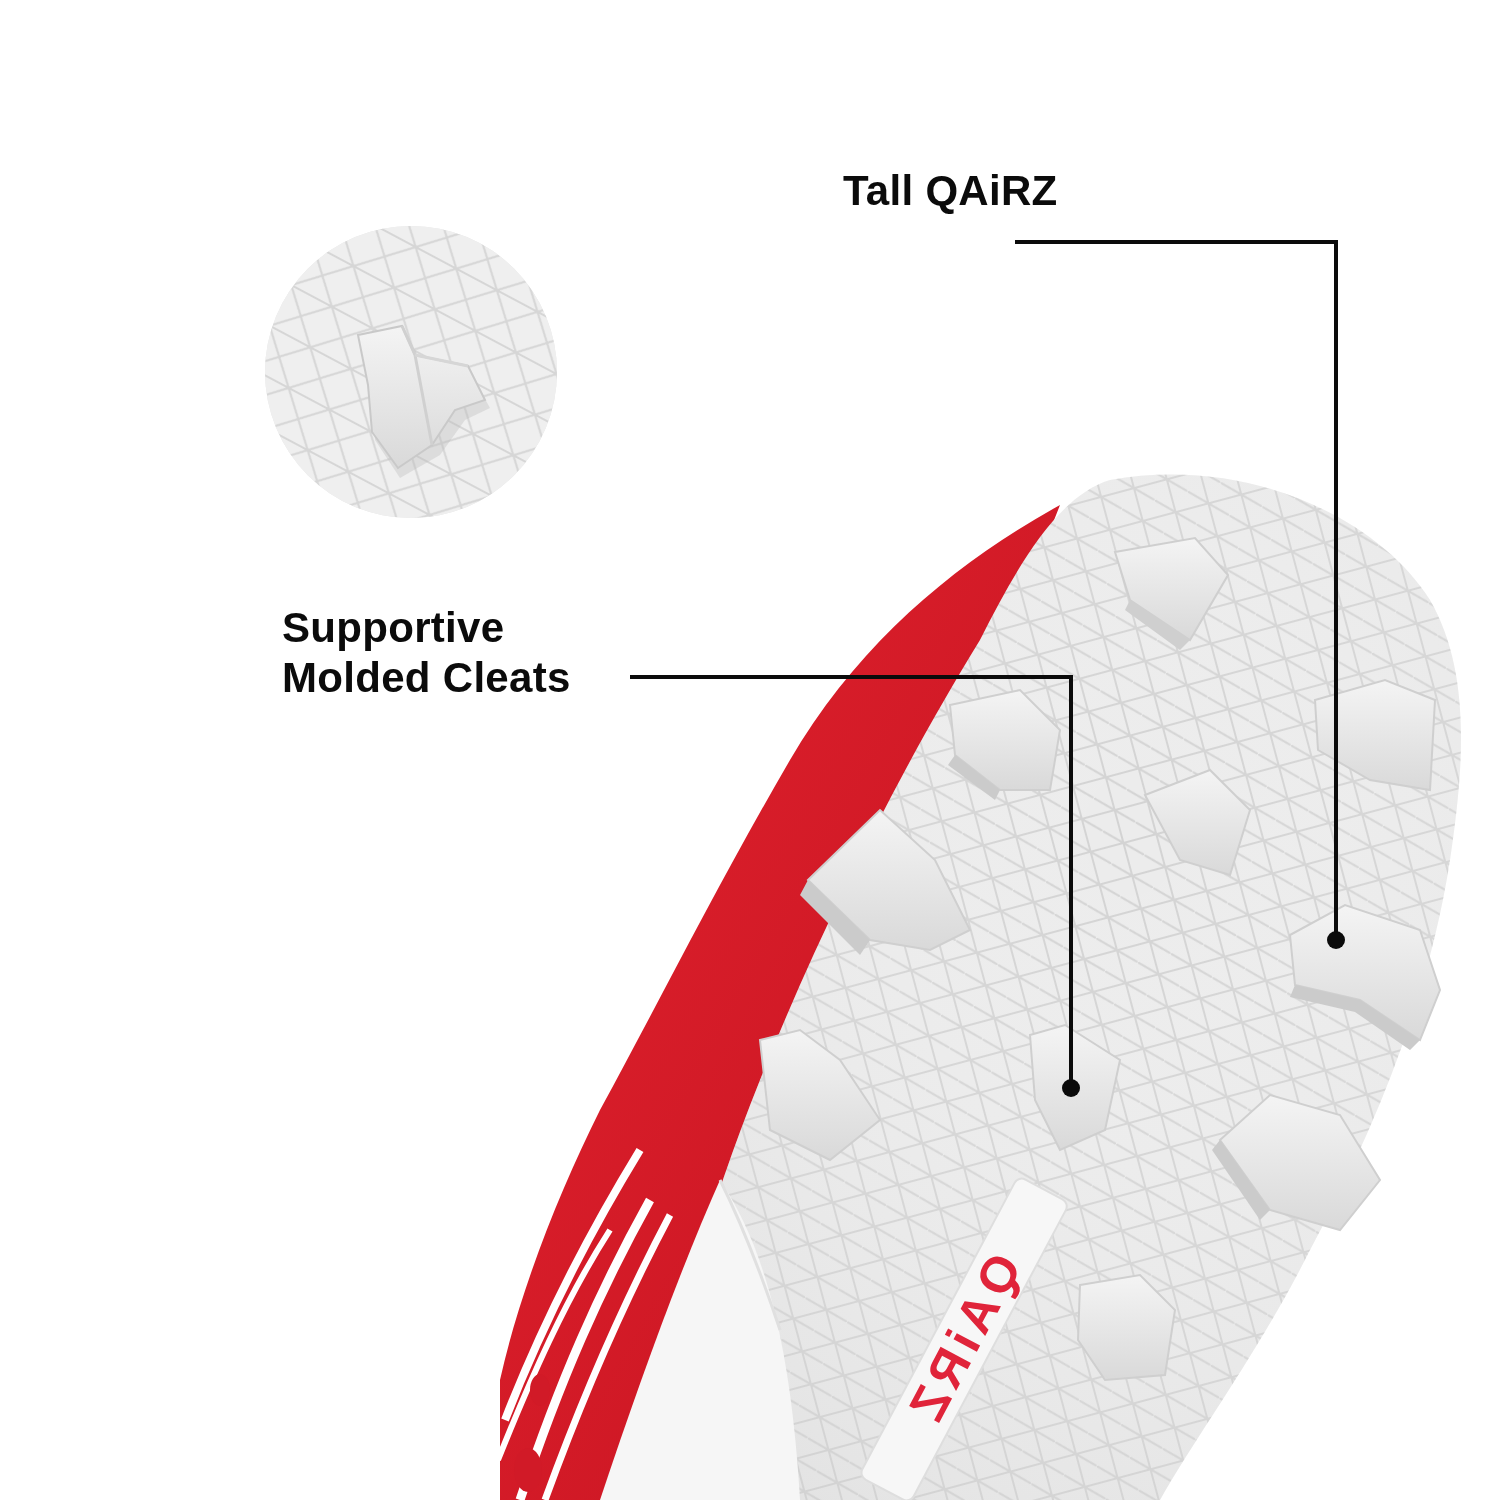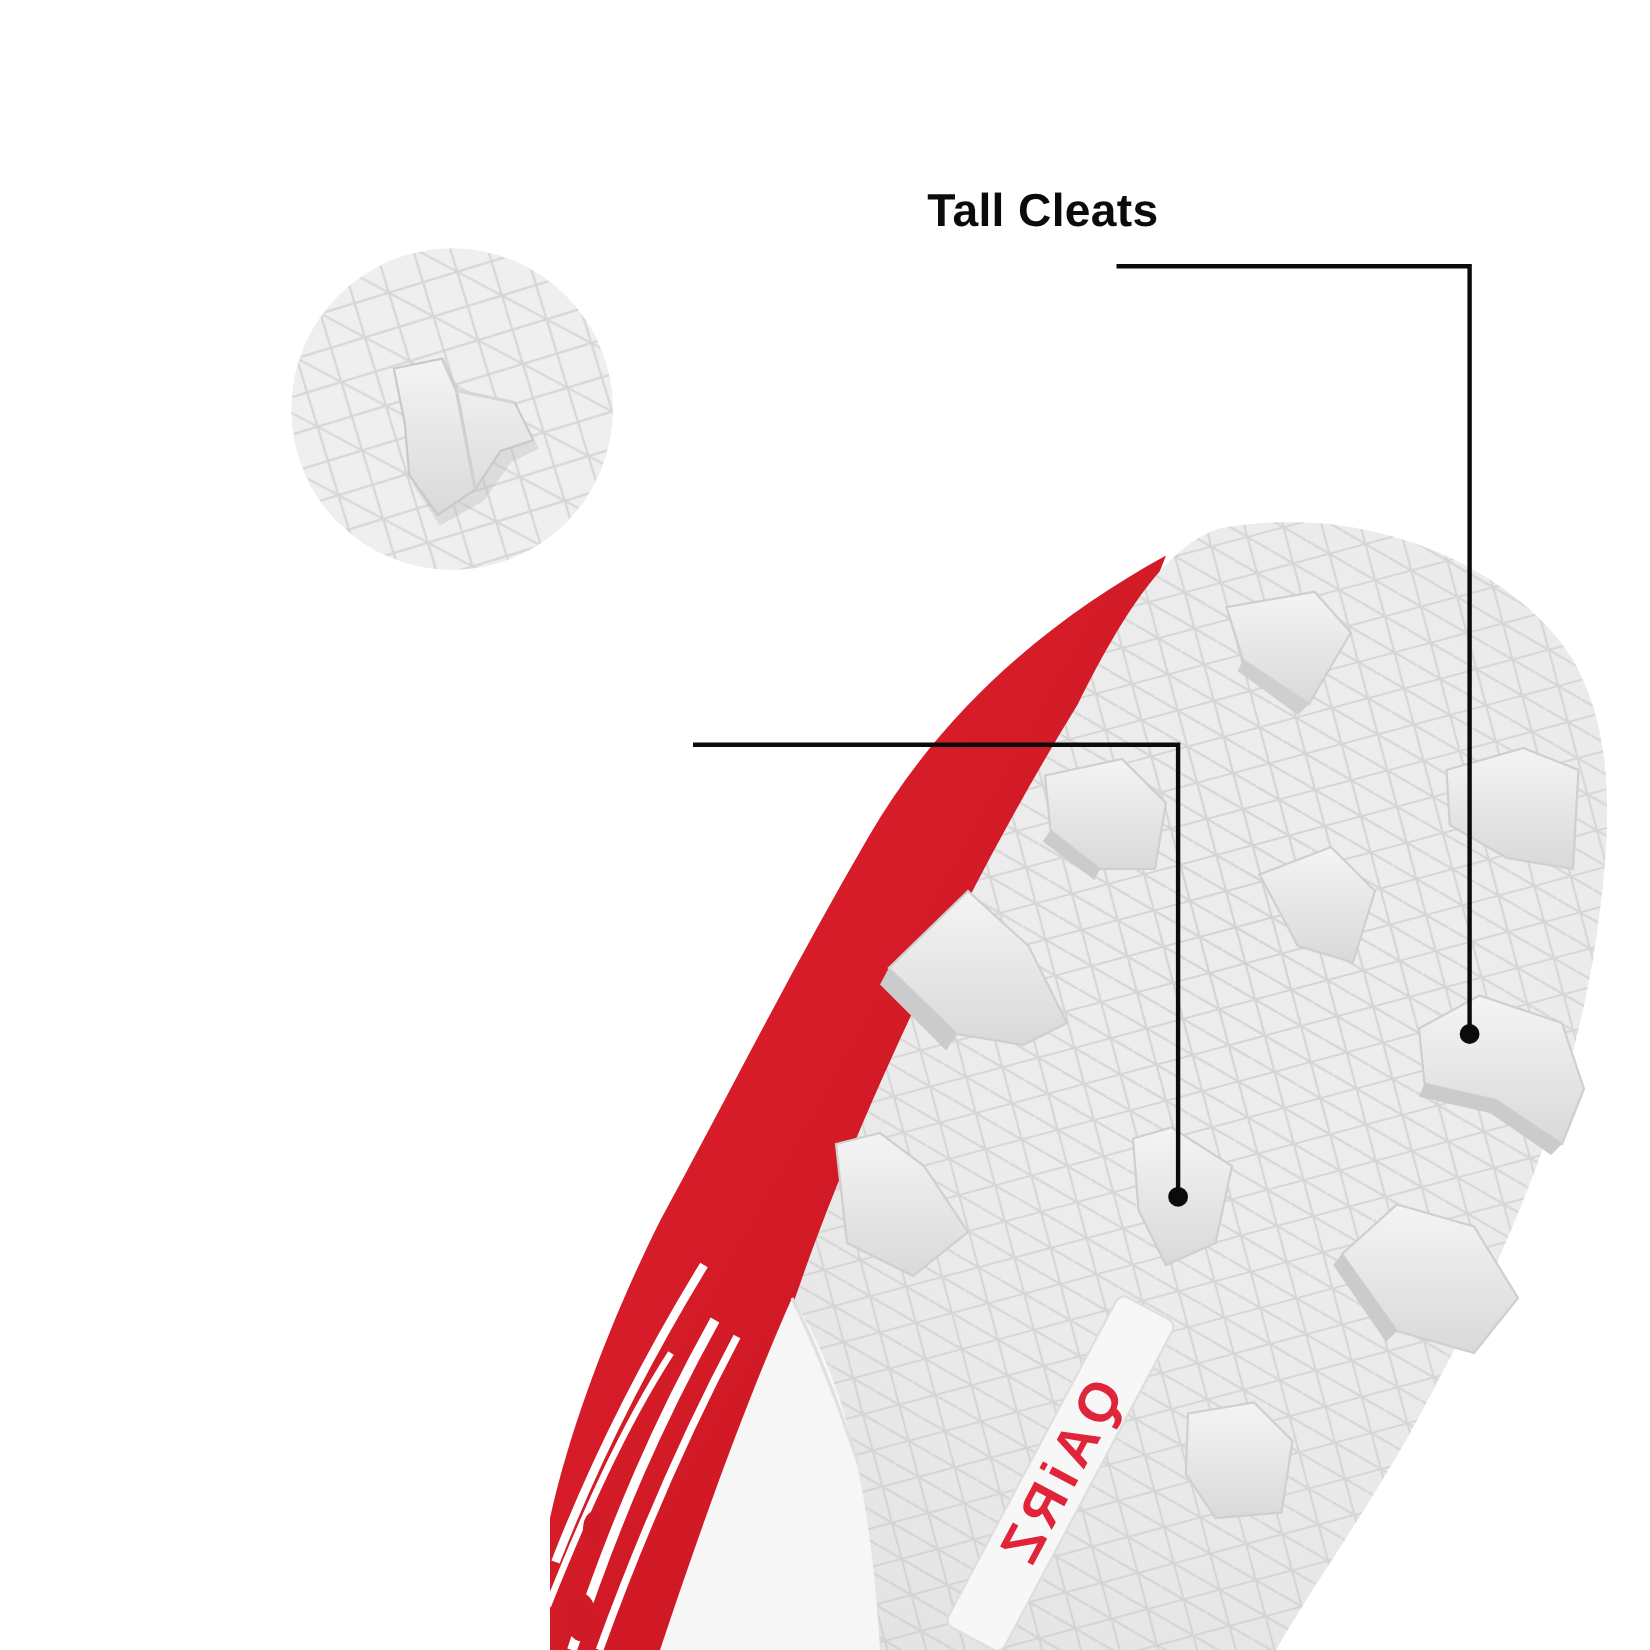--- a/index.html
+++ b/index.html
@@ -131,16 +131,20 @@
 
     <g stroke="#0b0b0b" stroke-width="4" fill="none">
       <polyline points="1015,242 1336,242 1336,940"></polyline>
       <polyline points="630,677 1071,677 1071,1088"></polyline>
     </g>
     <circle cx="1336" cy="940" r="9" fill="#0b0b0b"></circle>
     <circle cx="1071" cy="1088" r="9" fill="#0b0b0b"></circle>
   </svg>
 
   <div class="label label-tall">
-    <span class="line">Tall Cleats</span>
+    <span class="line">Tall QAiRZ</span>
   </div>
 
+  <div class="label label-supportive">
+    <span class="line">Supportive</span>
+    <span class="line">Molded Cleats</span>
+  </div>
 </div>
 
 </body></html>

